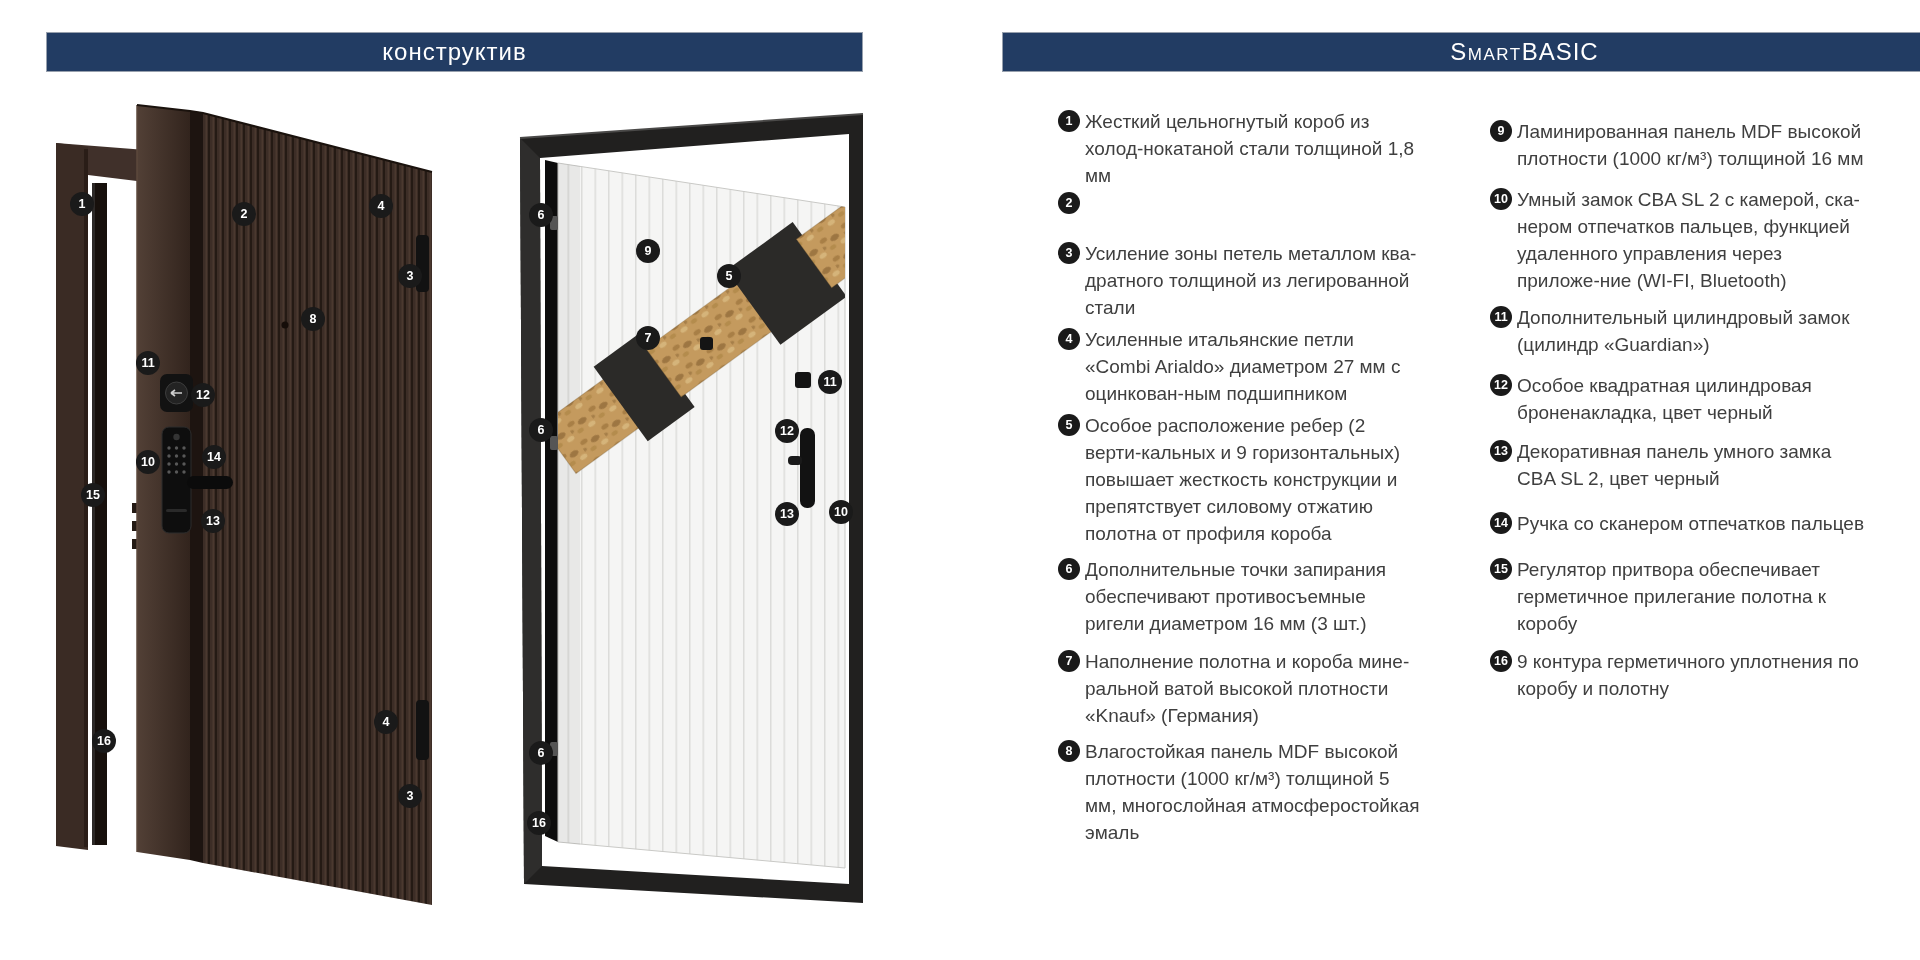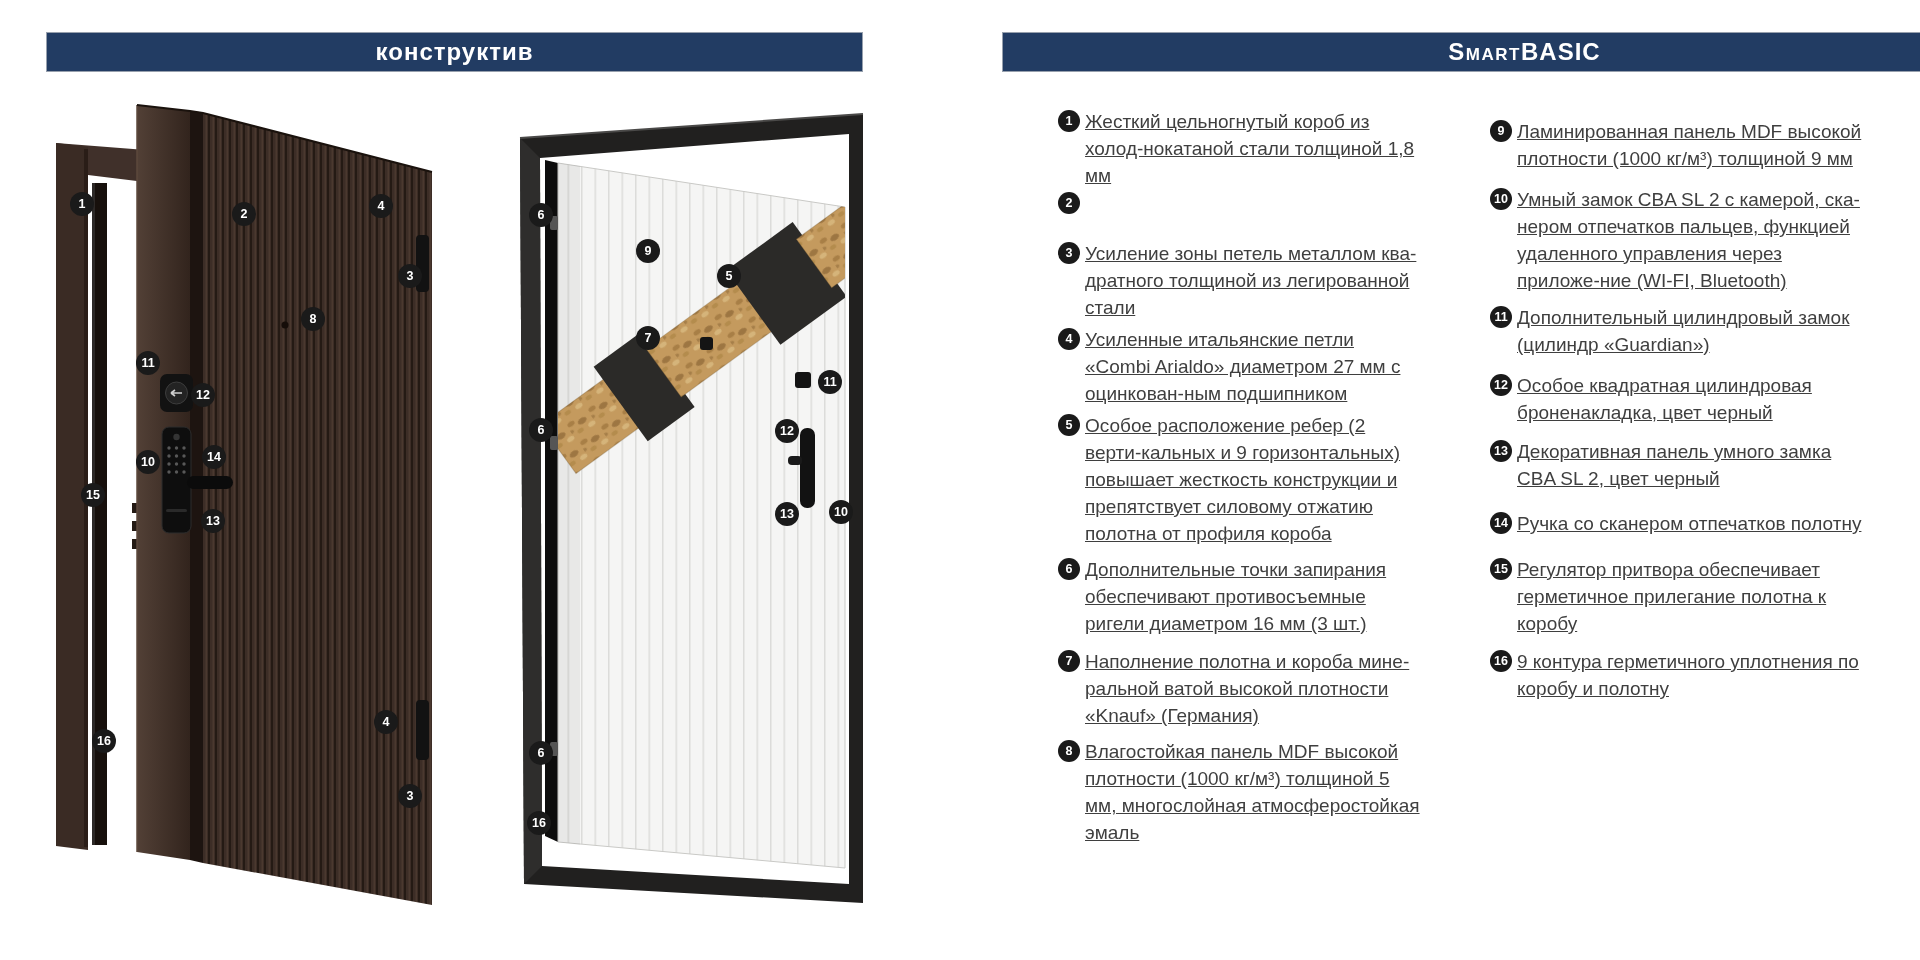--- a/index.html
+++ b/index.html
@@ -1,33 +1,33 @@
 <!DOCTYPE html>
 <html style="--navy: #223c63; --badge: #1a1a1a; --text: #3f3f3f; --door_brown: #3c2d26; --frame_black: #21201f; --wool: #c49a5e; --panel: #f5f5f4;"><head>
 <meta charset="utf-8">
 <title>Smart BASIC</title>
 <style>
   html,body{margin:0;padding:0;background:#fff;}
   .page{position:relative;width:1920px;height:960px;background:#ffffff;overflow:hidden;
         font-family:"Liberation Sans",sans-serif;}
   .header-bar{position:absolute;height:40px;background:var(--navy,#223c63);
         border:1px solid #97a0ad;box-sizing:border-box;display:flex;align-items:center;
-        justify-content:center;color:#fff;font-weight:bold;font-size:24px;letter-spacing:1px;}
+        justify-content:center;color:#fff;font-weight:normal;font-size:24px;letter-spacing:1px;}
   .hb-left{left:46px;top:32px;width:817px;}
   .hb-right{left:1002px;top:32px;width:1045px;align-items:center;}
   .sc{font-variant:small-caps;letter-spacing:1.5px;}
   .marker{position:absolute;width:24px;height:24px;border-radius:50%;
         background:var(--badge,#1a1a1a);color:#fff;display:flex;align-items:center;
         justify-content:center;font-size:12.5px;font-weight:bold;z-index:6;}
   .feat{position:absolute;display:flex;gap:5px;color:var(--text,#3f3f3f);
         font-size:19px;line-height:27px;}
   .badge{flex:0 0 auto;width:22px;height:22px;border-radius:50%;background:var(--badge,#1a1a1a);
         color:#fff;font-size:12.5px;font-weight:bold;display:flex;align-items:center;
         justify-content:center;margin-top:2px;}
-  .ftext{display:block;text-decoration:underline;}
+  .ftext{display:block;}
   svg{position:absolute;}
 </style>
 </head>
 <body>
 
 <div class="page">
 
   <div class="header-bar hb-left">
     <span>конструктив</span>
   </div>
@@ -202,41 +202,41 @@
     <div class="feat" style="left:1058px;top:648px;width:366px">
       <span class="badge">7</span>
       <span class="ftext">Наполнение полотна и короба мине-ральной ватой высокой плотности «Knauf» (Германия)</span>
     </div>
     <div class="feat" style="left:1058px;top:738px;width:366px">
       <span class="badge">8</span>
       <span class="ftext">Влагостойкая панель MDF высокой плотности (1000 кг/м³) толщиной 5 мм, многослойная атмосферостойкая эмаль</span>
     </div>
     <div class="feat" style="left:1490px;top:118px;width:376px">
       <span class="badge">9</span>
-      <span class="ftext">Ламинированная панель MDF высокой плотности (1000 кг/м³) толщиной 9 мм</span>
+      <span class="ftext">Ламинированная панель MDF высокой плотности (1000 кг/м³) толщиной 16 мм</span>
     </div>
     <div class="feat" style="left:1490px;top:186px;width:376px">
       <span class="badge">10</span>
       <span class="ftext">Умный замок CBA SL 2 с камерой, ска-нером отпечатков пальцев, функцией удаленного управления через приложе-ние (WI-FI, Bluetooth)</span>
     </div>
     <div class="feat" style="left:1490px;top:304px;width:376px">
       <span class="badge">11</span>
       <span class="ftext">Дополнительный цилиндровый замок (цилиндр «Guardian»)</span>
     </div>
     <div class="feat" style="left:1490px;top:372px;width:376px">
       <span class="badge">12</span>
       <span class="ftext">Особое квадратная цилиндровая броненакладка, цвет черный</span>
     </div>
     <div class="feat" style="left:1490px;top:438px;width:376px">
       <span class="badge">13</span>
       <span class="ftext">Декоративная панель умного замка CBA SL 2, цвет черный</span>
     </div>
     <div class="feat" style="left:1490px;top:510px;width:376px">
       <span class="badge">14</span>
-      <span class="ftext">Ручка со сканером отпечатков полотну</span>
+      <span class="ftext">Ручка со сканером отпечатков пальцев</span>
     </div>
     <div class="feat" style="left:1490px;top:556px;width:376px">
       <span class="badge">15</span>
       <span class="ftext">Регулятор притвора обеспечивает герметичное прилегание полотна к коробу</span>
     </div>
     <div class="feat" style="left:1490px;top:648px;width:376px">
       <span class="badge">16</span>
       <span class="ftext">9 контура герметичного уплотнения по коробу и полотну</span>
     </div>
   </div>

